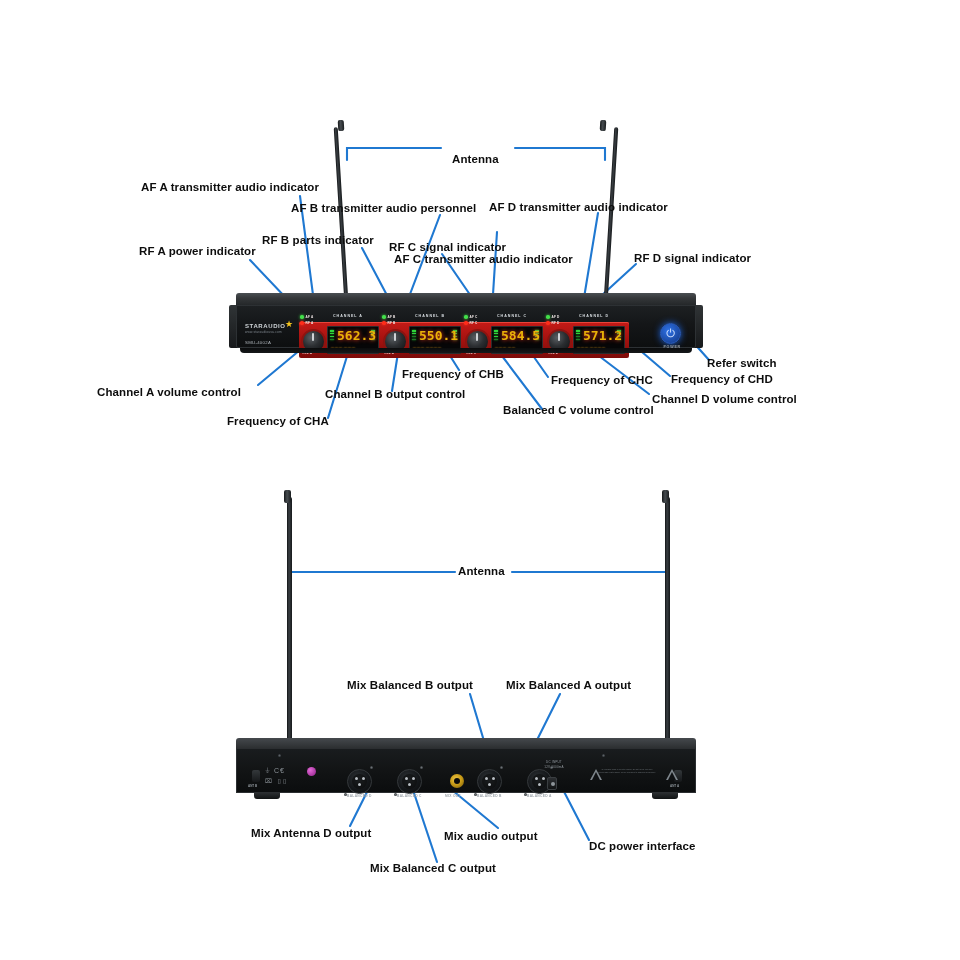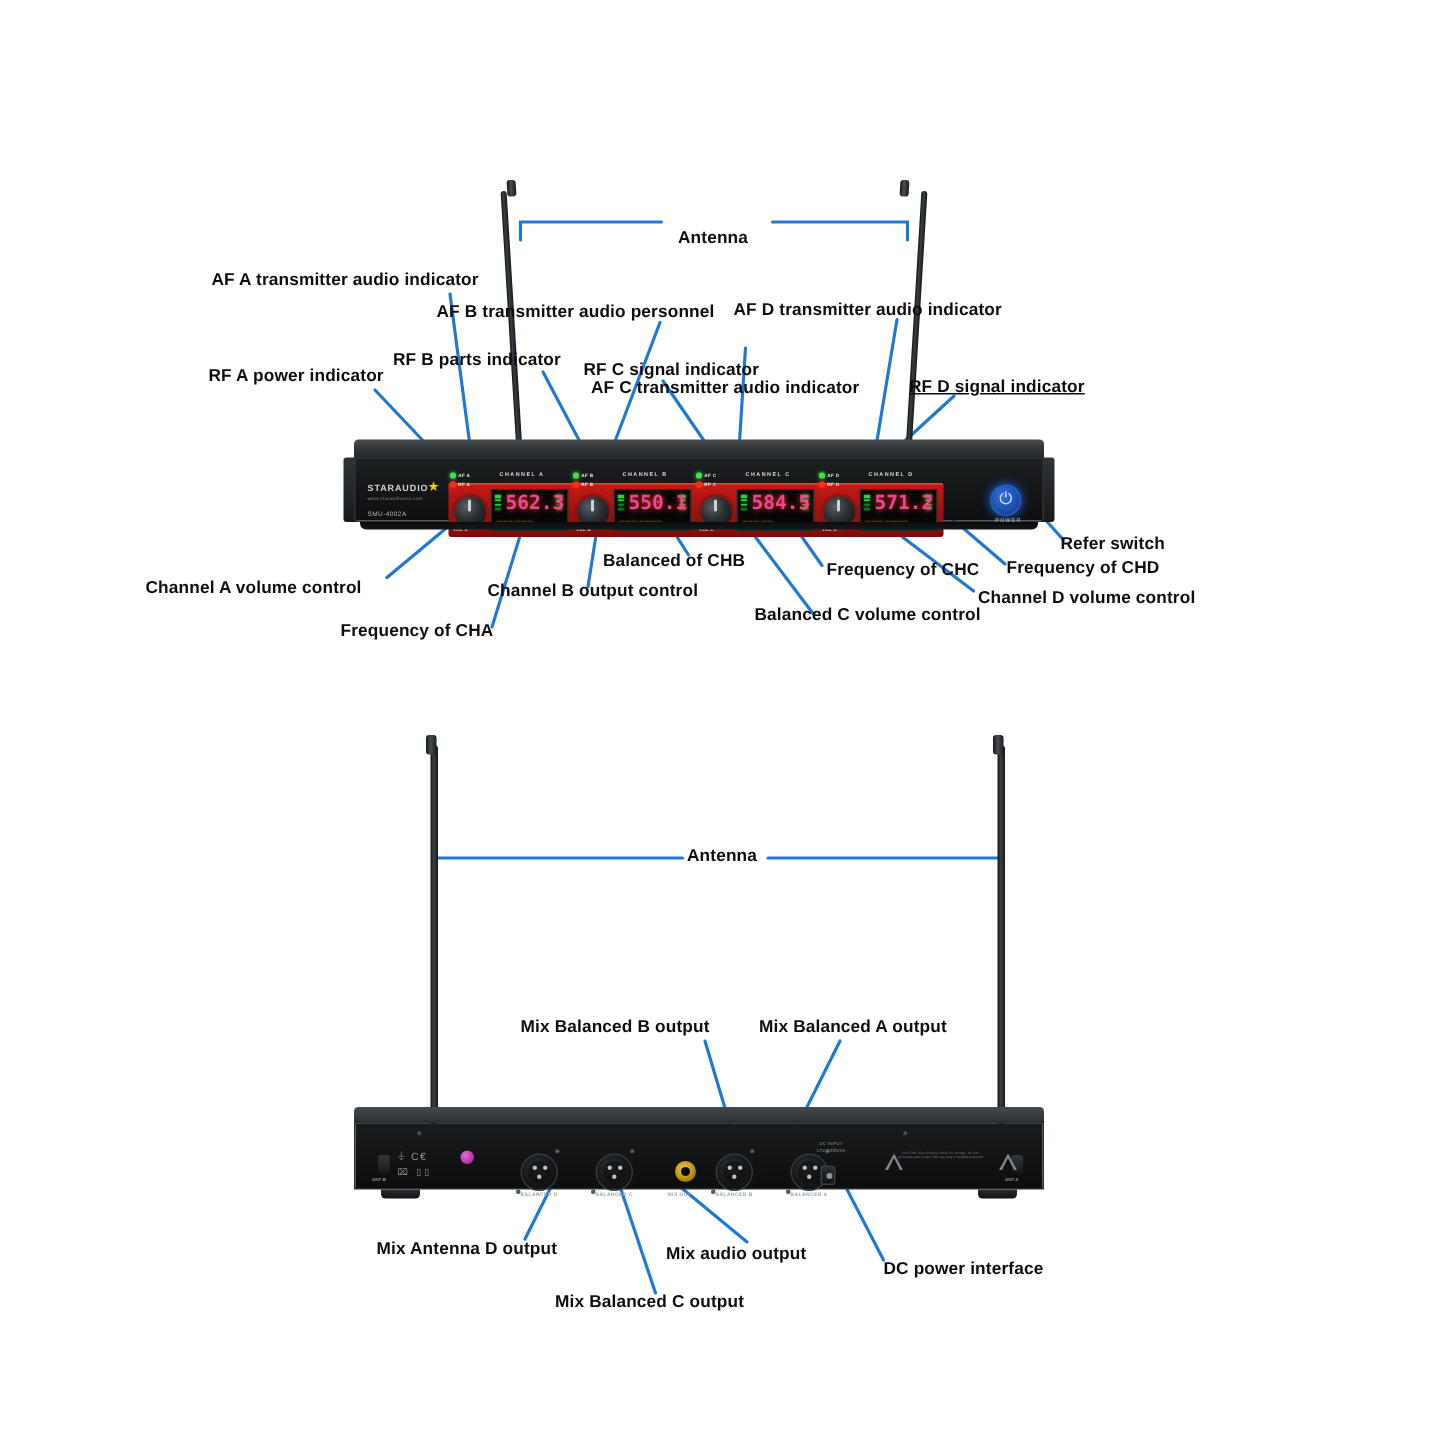--- a/index.html
+++ b/index.html
@@ -58,21 +58,21 @@
   .led-af{background:#42e04a;box-shadow:0 0 3px #42e04a;}
   .led-rf{background:#ff2d1a;box-shadow:0 0 3px #ff2d1a;}
   .led-txt{font-size:3.1px;color:#f2e9e8;font-weight:bold;letter-spacing:.2px;}
 
   .chname{position:absolute;left:34px;top:-8px;font-size:3.6px;color:#d8dde1;
       font-weight:bold;letter-spacing:1px;}
 
   .disp{position:absolute;left:28px;top:4px;width:52px;height:28px;
       background:#060607;border:1px solid #2a2c2e;box-sizing:border-box;border-radius:1px;}
   .freq{position:absolute;left:9px;top:2px;font-size:13px;font-weight:bold;
-      color:#ec4899;letter-spacing:0px;line-height:13px;
+      color:#eab308;letter-spacing:0px;line-height:13px;
       font-family:"DejaVu Sans Mono",monospace;text-shadow:0 0 4px #ff3a1e;}
   .bars-l{position:absolute;left:2px;top:3px;width:5px;}
   .bars-r{position:absolute;right:2px;top:3px;width:5px;}
   .bar{height:1.6px;margin-bottom:1.3px;background:#2fd43a;box-shadow:0 0 2px #2fd43a;}
   .seg-row{position:absolute;left:3px;bottom:2px;display:flex;gap:1.1px;}
   .seg{width:3.1px;height:3.1px;background:#f2b01a;box-shadow:0 0 2px #f2a81a;}
   .seg.dim{background:#7a5708;box-shadow:none;}
 
   .pwr{position:absolute;right:14px;top:17px;width:19px;height:19px;border-radius:50%;
       background:radial-gradient(circle at 40% 35%,#2e72e8,#12357f);
@@ -392,24 +392,24 @@
   </div>
 
   <div class="label" style="left:452px;top:154px;">Antenna</div>
   <div class="label" style="left:141px;top:182px;">AF A transmitter audio indicator</div>
   <div class="label" style="left:291px;top:203px;">AF B transmitter audio personnel</div>
   <div class="label" style="left:489px;top:202px;">AF D transmitter audio indicator</div>
   <div class="label" style="left:394px;top:222px;margin-top:32px;">AF C transmitter audio indicator</div>
   <div class="label" style="left:139px;top:246px;">RF A power indicator</div>
   <div class="label" style="left:262px;top:235px;">RF B parts indicator</div>
   <div class="label" style="left:389px;top:242px;">RF C signal indicator</div>
-  <div class="label" style="left:606px;top:253px;text-decoration:underline;">RF D signal indicator</div>
+  <div class="label" style="left:634px;top:253px;">RF D signal indicator</div>
   <div class="label" style="left:707px;top:358px;">Refer switch</div>
   <div class="label" style="left:97px;top:387px;">Channel A volume control</div>
-  <div class="label" style="left:402px;top:369px;">Balanced of CHB</div>
+  <div class="label" style="left:402px;top:369px;">Frequency of CHB</div>
   <div class="label" style="left:551px;top:375px;">Frequency of CHC</div>
   <div class="label" style="left:671px;top:374px;">Frequency of CHD</div>
   <div class="label" style="left:325px;top:389px;">Channel B output control</div>
   <div class="label" style="left:652px;top:394px;">Channel D volume control</div>
   <div class="label" style="left:503px;top:405px;">Balanced C volume control</div>
   <div class="label" style="left:227px;top:416px;">Frequency of CHA</div>
 
   <div class="ant" style="left:287px;top:497px;width:5px;height:258px;"></div>
   <div class="ant-cap" style="left:284px;top:490px;width:7px;height:13px;"></div>
   <div class="ant" style="left:665px;top:497px;width:5px;height:258px;"></div>

